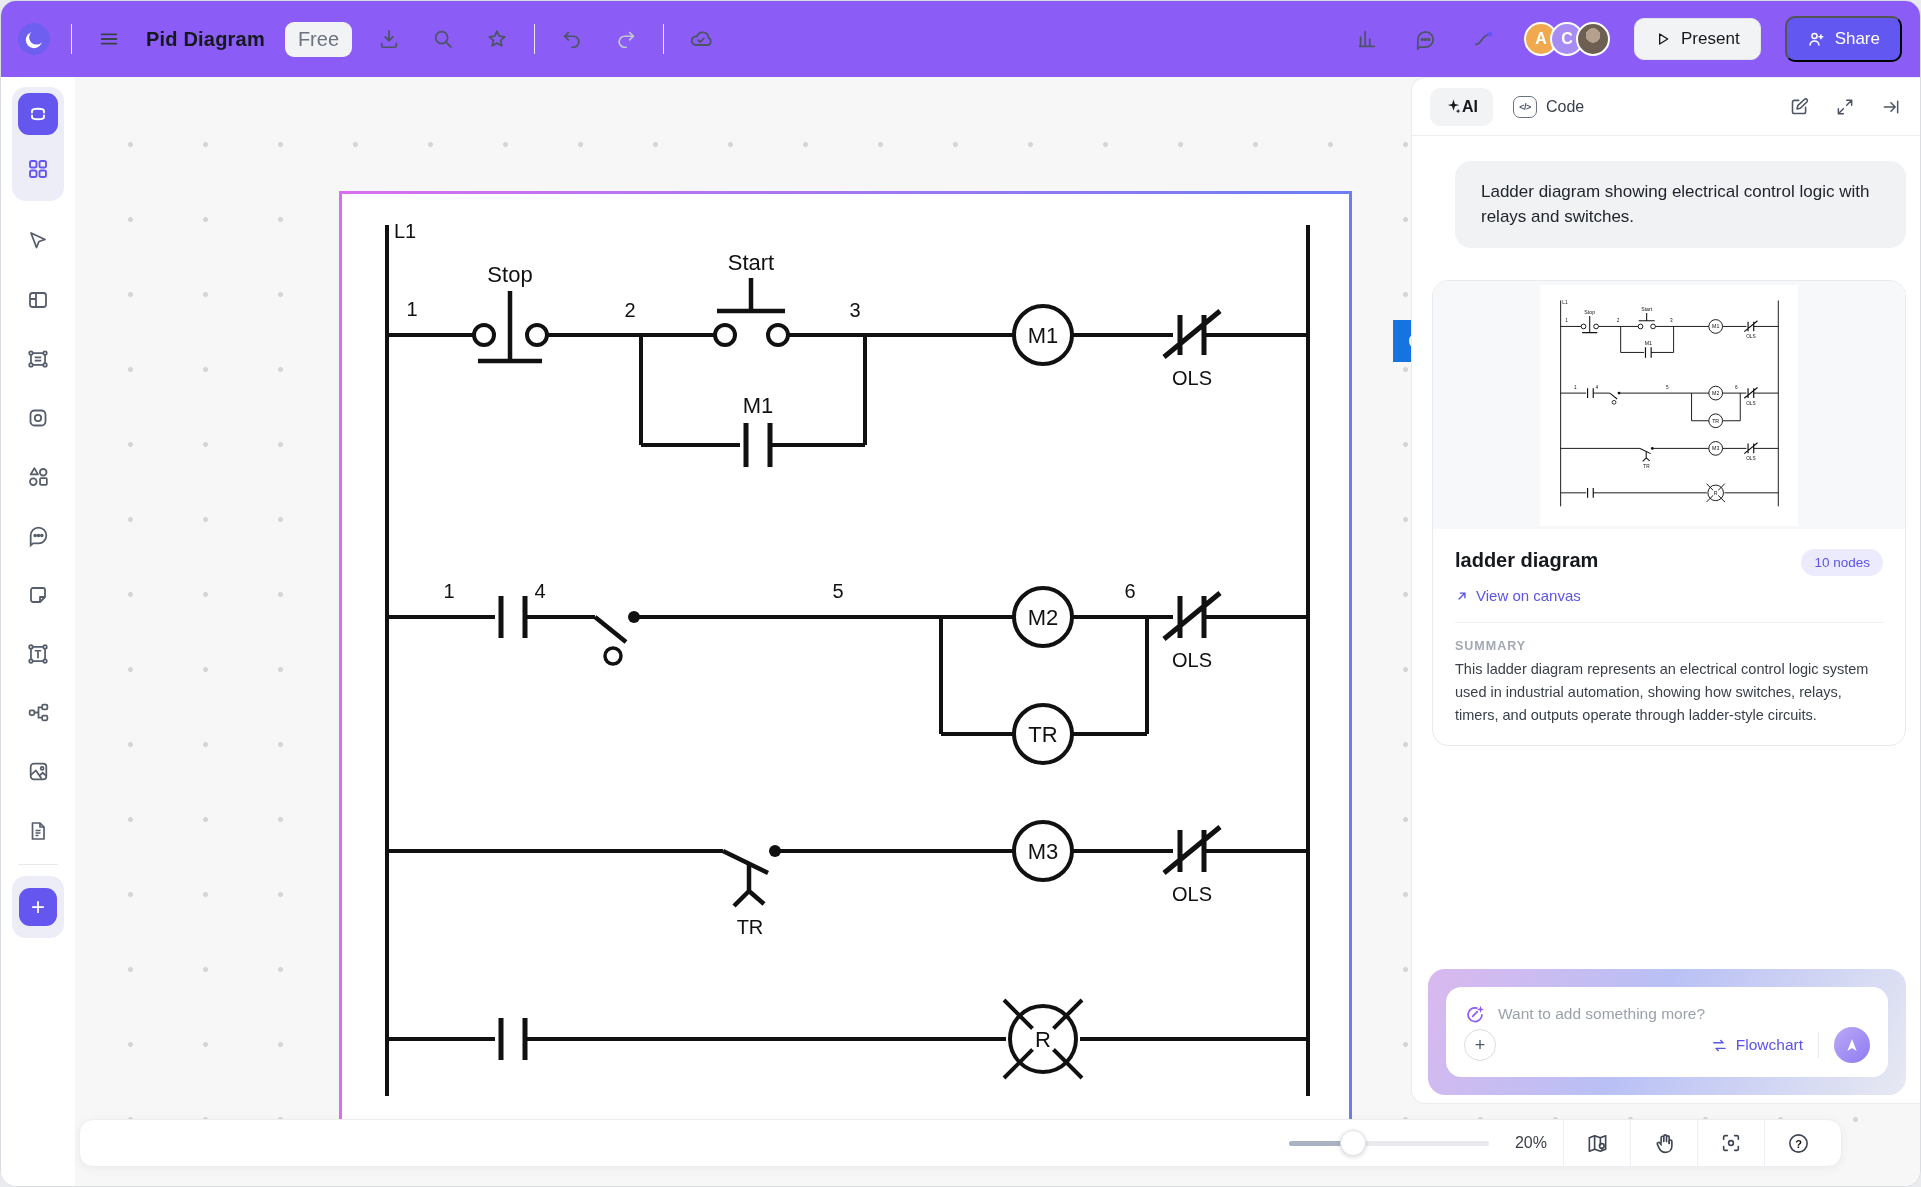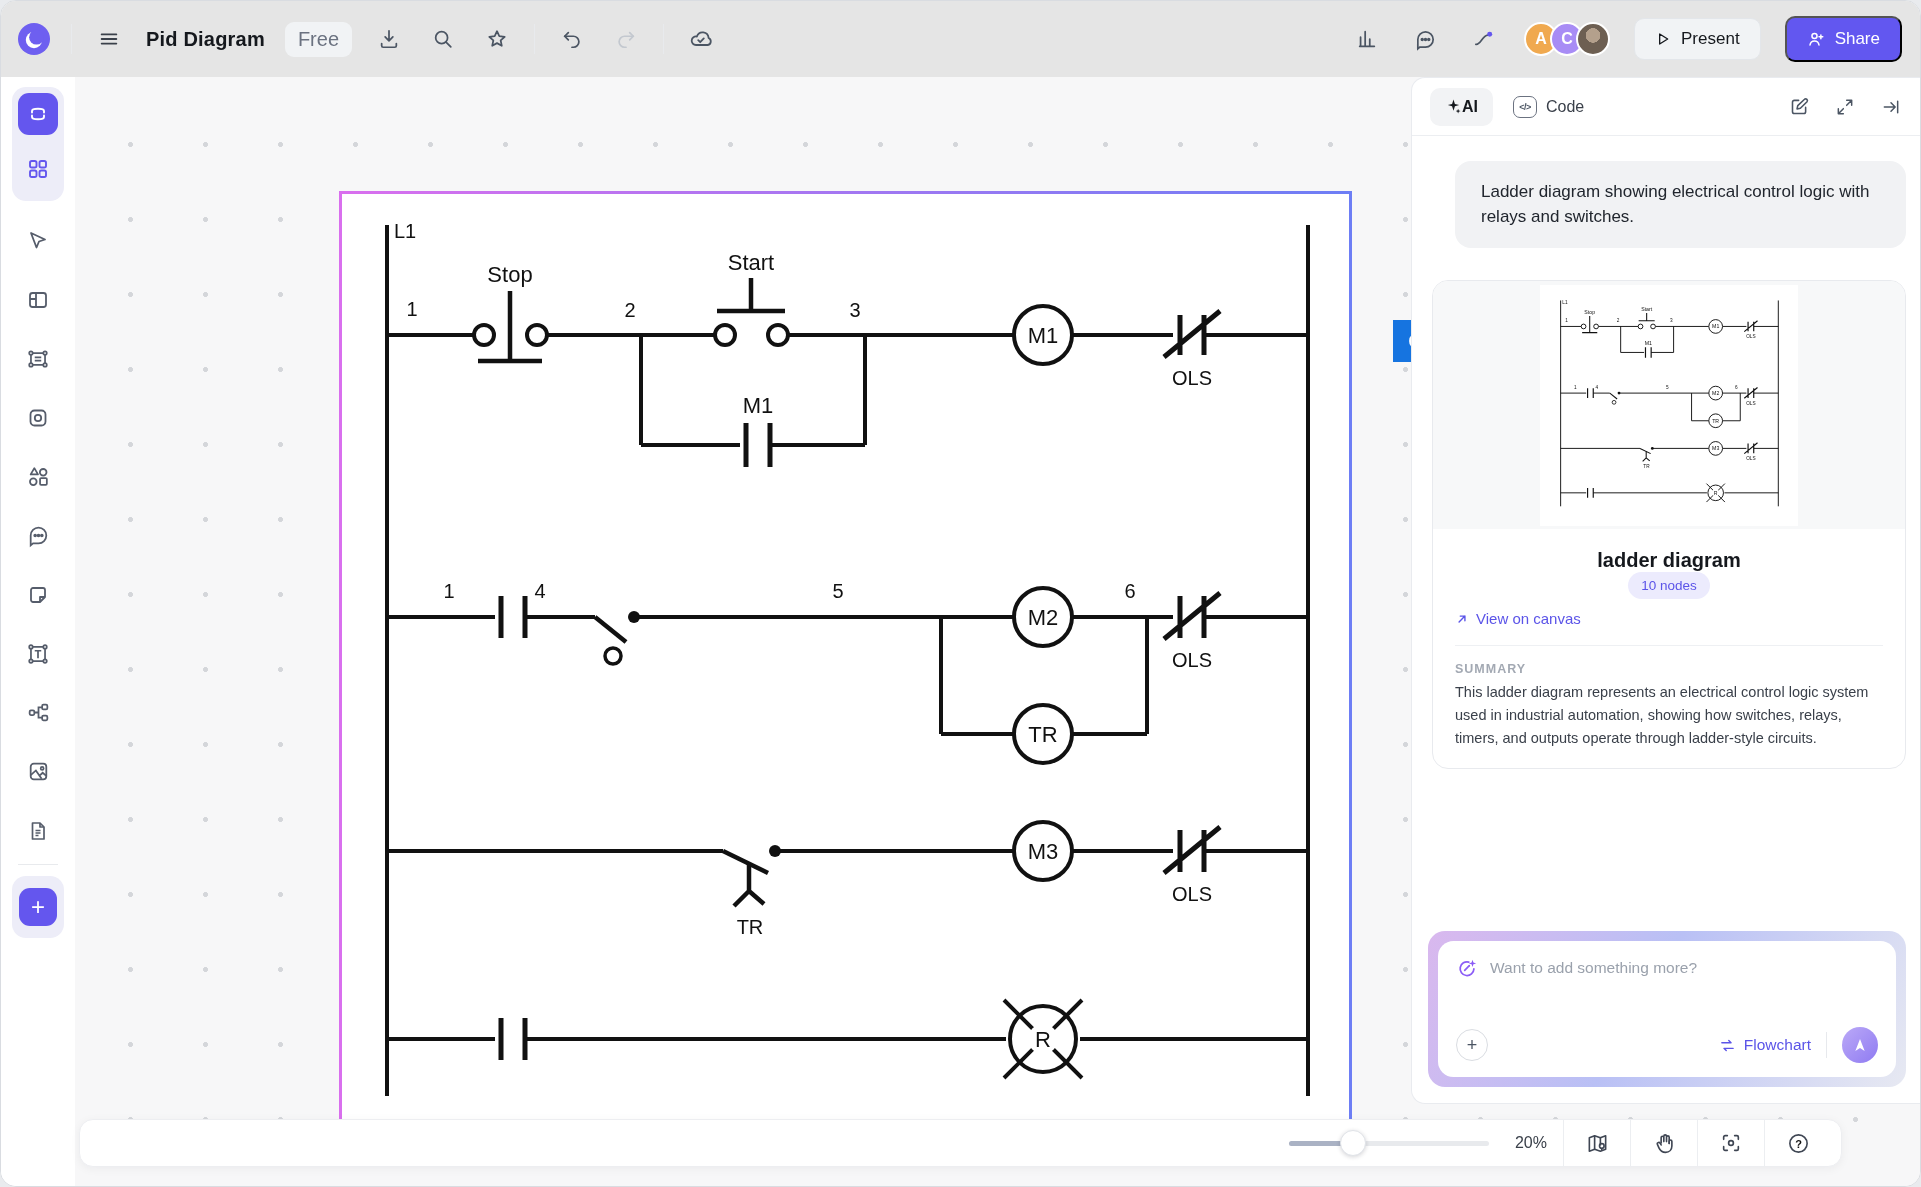--- a/index.html
+++ b/index.html
@@ -1,21 +1,21 @@
 <!DOCTYPE html>
 <html><head>
 <meta charset="utf-8">
 <style>
   * { margin:0; padding:0; box-sizing:border-box; }
   html,body { width:1921px; height:1187px; background:#e9ebee; font-family:"Liberation Sans", sans-serif; }
   .window { position:absolute; left:0; top:0; width:1921px; height:1187px; background:#fff;
             border:1px solid #d9dce1; border-radius:16px; overflow:hidden; }
 
   
-  .topbar { position:absolute; left:0; top:0; right:0; height:76px; background:#e5e5e5; display:flex; align-items:center; z-index:30; }
+  .topbar { position:absolute; left:0; top:0; right:0; height:76px; background:#8b5cf6; display:flex; align-items:center; z-index:30; }
   .tb-left { display:flex; align-items:center; gap:20px; padding-left:16px; }
   .tb-right { margin-left:auto; display:flex; align-items:center; gap:24px; padding-right:18px; }
   .vdiv { width:1px; height:30px; background:#e8eaed; }
   .icon-btn { width:34px; height:34px; display:flex; align-items:center; justify-content:center; color:#4b5563; border-radius:8px; cursor:pointer; }
   .doc-title { font-size:20px; font-weight:600; color:#15181d; letter-spacing:.2px; }
   .badge-free { background:#f1f3f5; color:#6b7280; font-size:20px; padding:6px 13px; border-radius:9px; }
   .avatars { display:flex; align-items:center; }
   .avatar { width:34px; height:34px; border-radius:50%; border:2px solid #fff; display:flex; align-items:center; justify-content:center;
             color:#fff; font-weight:700; font-size:16px; margin-left:-8px; }
   .avatar:first-child { margin-left:0; }
@@ -63,31 +63,31 @@
   .code-chip { width:24px; height:22px; border:1.6px solid #6b7280; border-radius:7px; display:flex; align-items:center;
                justify-content:center; font-size:9px; font-weight:700; color:#4b5563; letter-spacing:-.5px; }
   .panel-tab-icons { margin-left:auto; display:flex; align-items:center; gap:20px; color:#4b5563; }
   .panel-scroll { position:absolute; left:0; top:59px; right:0; bottom:156px; overflow:hidden; }
   .bubble { margin:24px 16px 0 43px; background:#f1f2f4; border-radius:16px; padding:19px 26px; font-size:17px;
             line-height:1.45; color:#21262e; }
   .ai-card { margin:32px 16px 0 20px; border:1px solid #e8eaee; border-radius:16px; overflow:hidden; background:#fff; }
   .thumb-area { background:#f7f8f9; height:248px; display:flex; align-items:center; justify-content:center; }
   .thumb-inner { background:#fff; padding:8px 10px; }
   .card-body { padding:20px 22px 18px 22px; }
-  .card-title-row { display:flex; align-items:center; justify-content:space-between;flex-direction:column; }
+  .card-title-row { display:flex; align-items:flex-start; justify-content:space-between; }
   .card-title { font-size:20px; font-weight:700; color:#15181d; }
   .nodes-badge { background:#ecebfd; color:#5b54e8; font-size:13.5px; font-weight:500; padding:6px 13px; border-radius:999px; }
   .view-link { margin-top:11px; display:flex; align-items:center; gap:7px; color:#5b54e8; font-size:15px; cursor:pointer; }
   .card-divider { height:1px; background:#eef0f3; margin:18px 0 16px 0; }
   .summary-label { font-size:12.5px; font-weight:600; letter-spacing:.08em; color:#a3a9b3; }
   .summary-text { margin-top:5px; font-size:14.5px; line-height:1.58; color:#3a404a; }
   .summary-bullets { margin:16px 0 4px 20px; }
   .summary-bullets li { font-size:13.8px; line-height:1.5; color:#3a404a; margin-bottom:11px; }
-  .composer-wrap { position:absolute; left:16px; right:16px; bottom:16px; height:156px; border-radius:17px;
-                   background:linear-gradient(120deg,#d9b8ee 0%,#b9c0f5 45%,#e7e9f2 100%); padding:10px; }
+  .composer-wrap { position:absolute; left:16px; right:16px; bottom:8px; height:126px; border-radius:17px;
+                   background:linear-gradient(120deg,#d9b8ee 0%,#b9c0f5 45%,#e7e9f2 100%); padding:18px; }
   .composer { width:100%; height:100%; background:#fff; border-radius:15.5px; padding:16px 18px 14px 18px;
               display:flex; flex-direction:column; justify-content:space-between; }
   .composer-top { display:flex; align-items:center; gap:12px; }
   .composer-input { border:none; outline:none; flex:1; font-size:15.5px; color:#3a404a; font-family:"Liberation Sans",sans-serif; }
   .composer-input::placeholder { color:#9aa1ac; }
   .composer-bottom { display:flex; align-items:center; }
   .attach-btn { width:32px; height:32px; border:1px solid #dadde2; border-radius:50%; display:flex; align-items:center;
                 justify-content:center; color:#4b5563; font-size:18px; cursor:pointer; }
   .mode-group { margin-left:auto; display:flex; align-items:center; }
   .mode-link { display:flex; align-items:center; gap:8px; color:#5b54e8; font-size:15.5px; cursor:pointer; }

